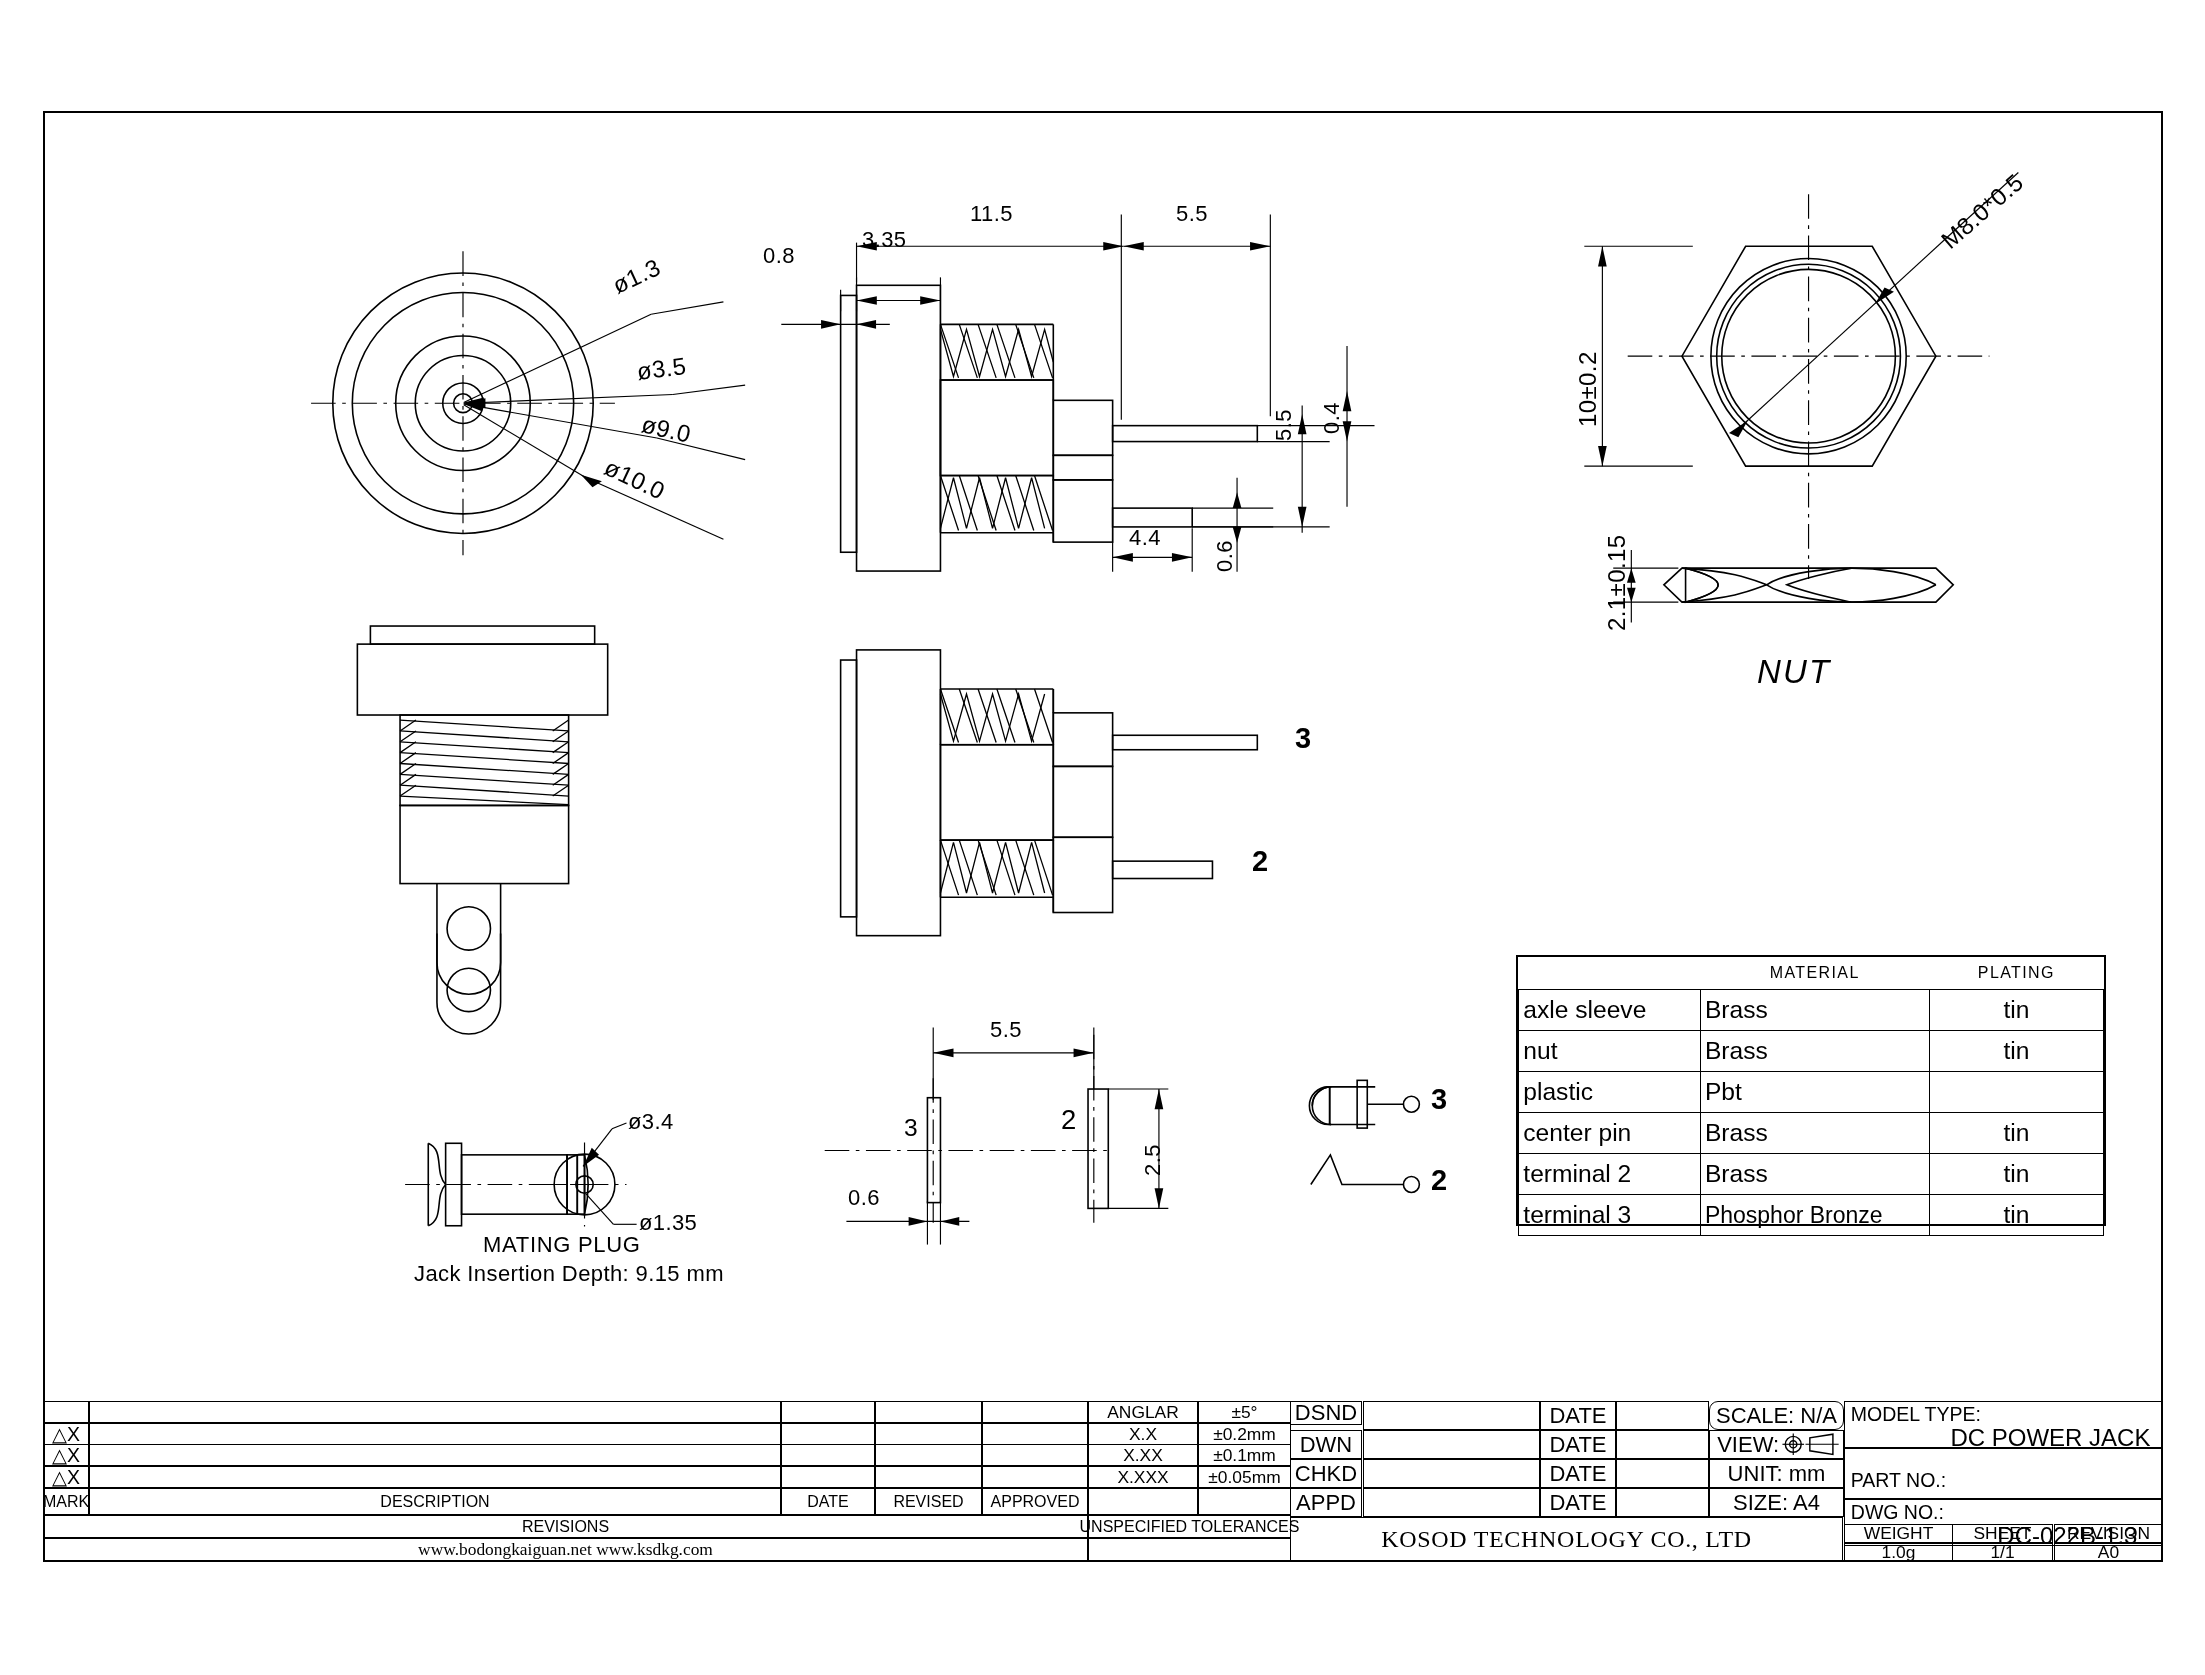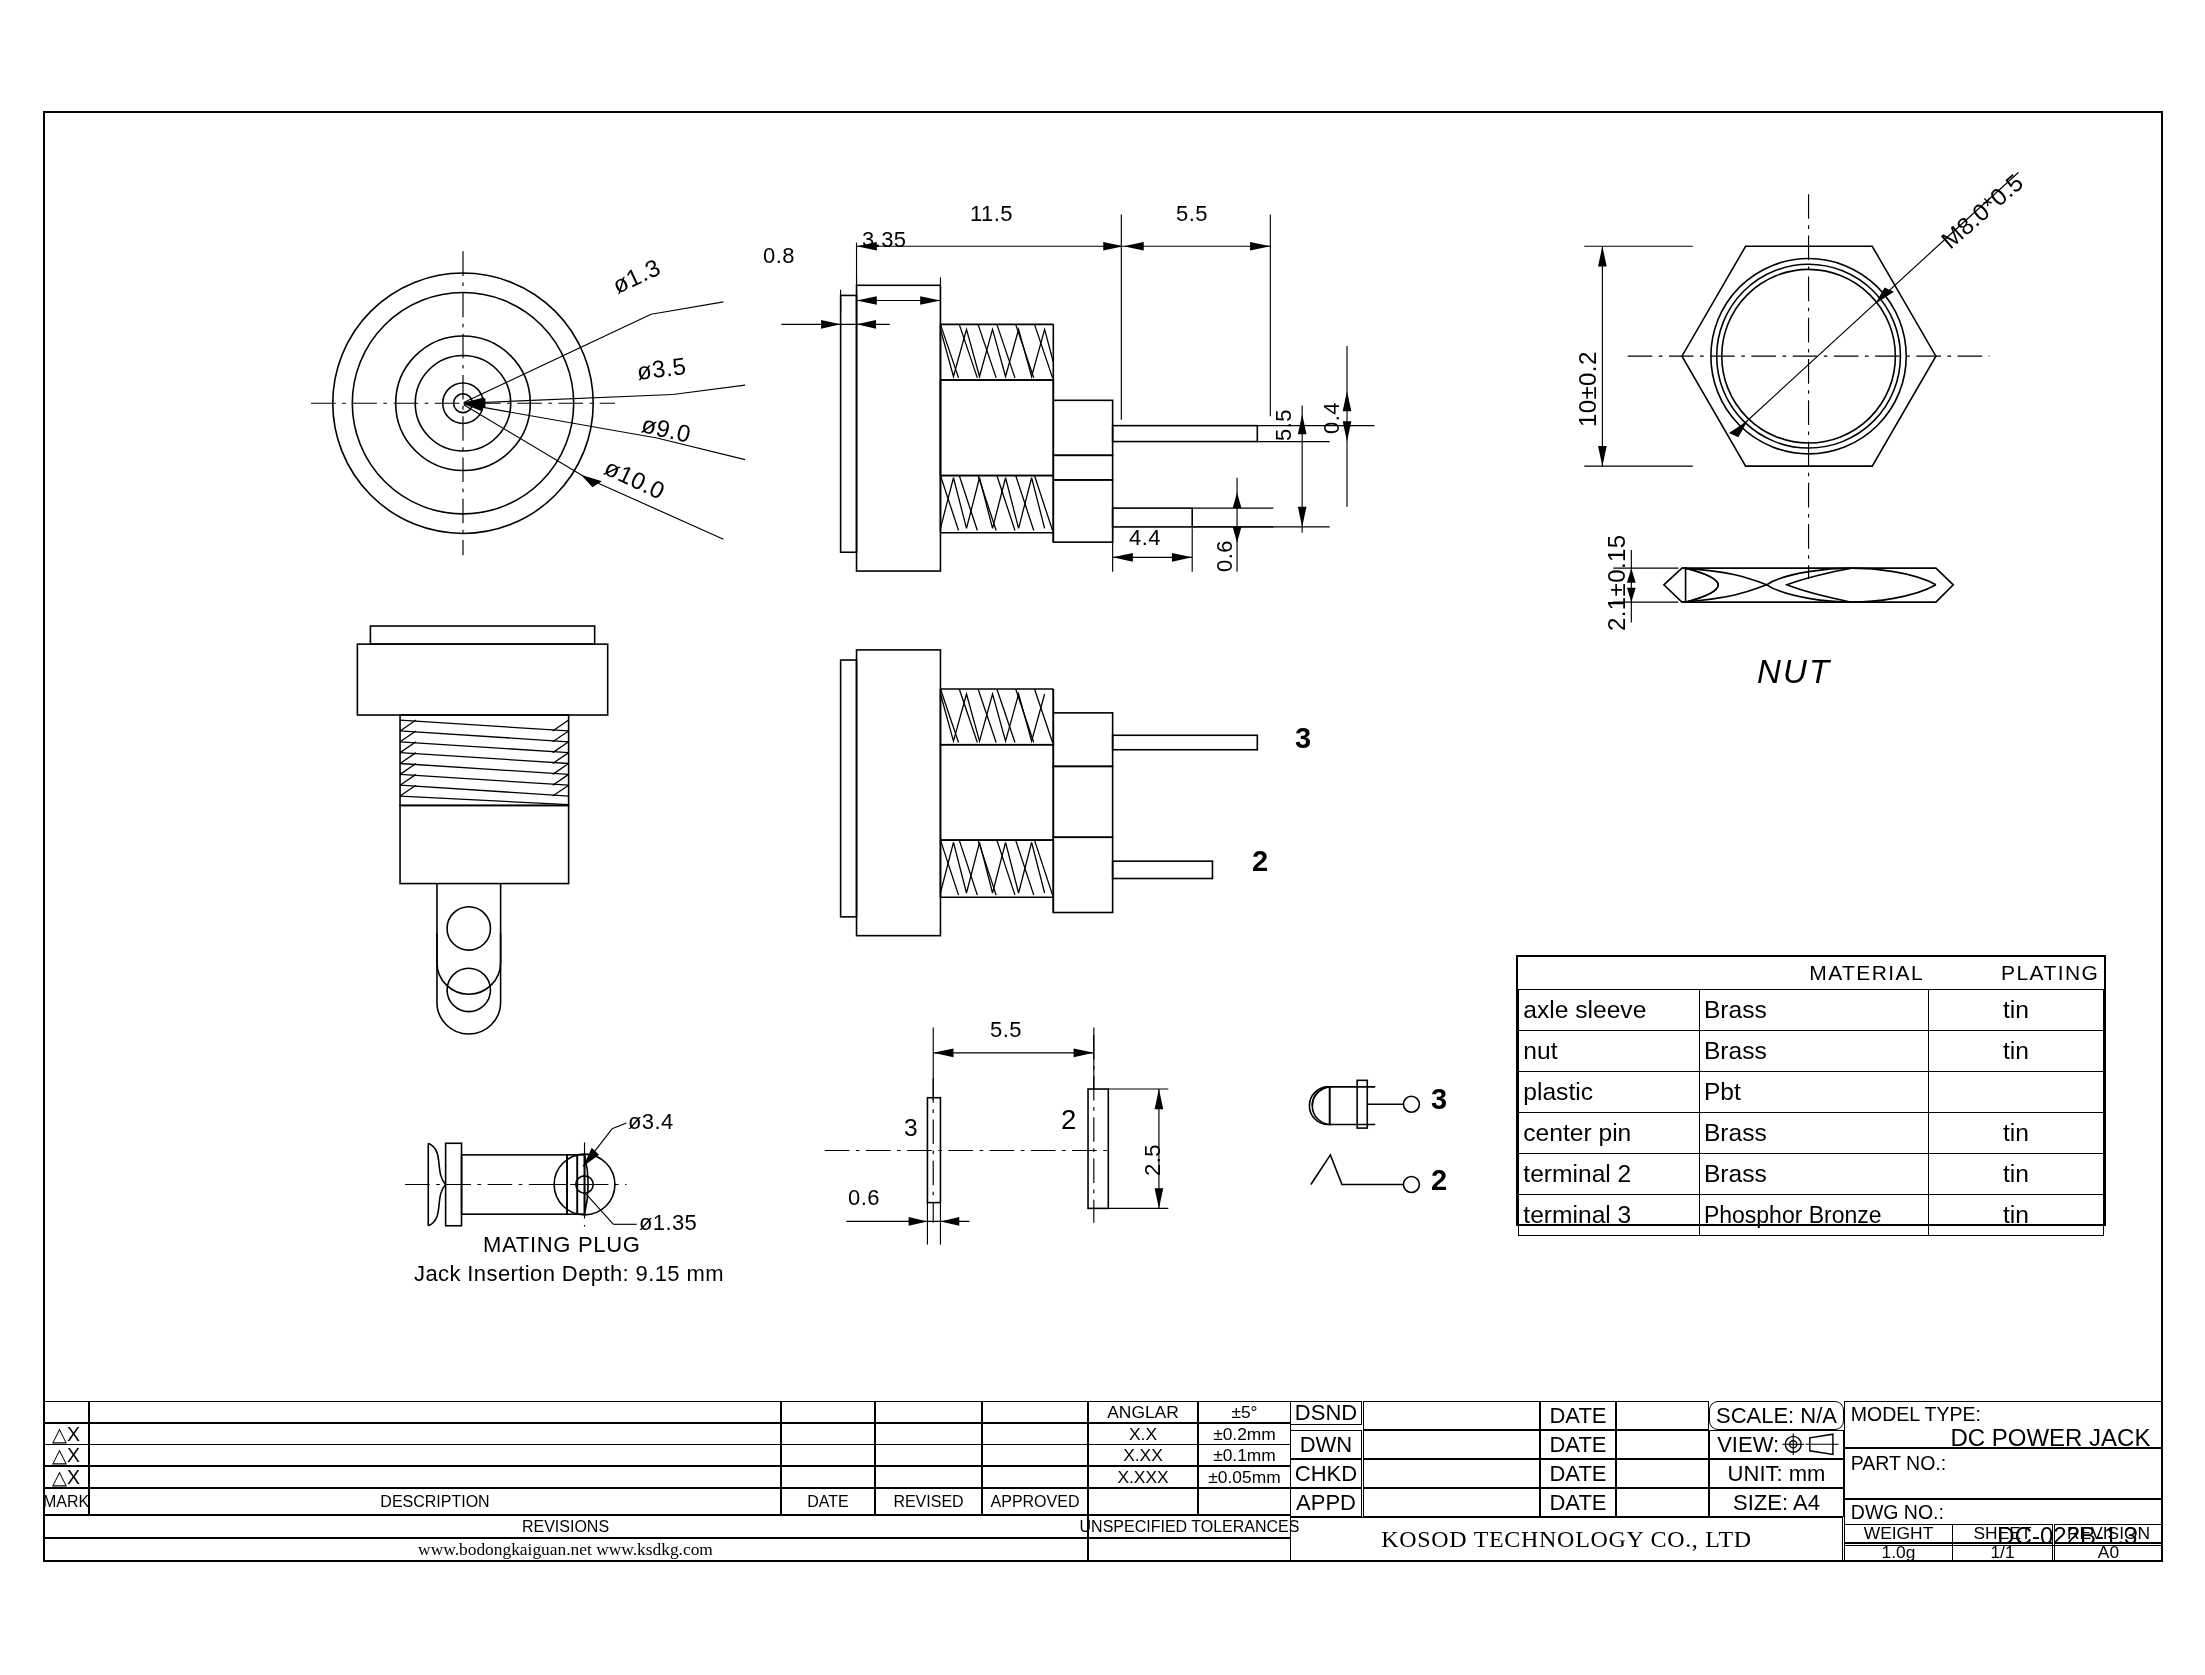--- a/index.html
+++ b/index.html
@@ -16,21 +16,21 @@
 
   
   .lbl{position:absolute;white-space:nowrap;font-family:"Liberation Sans", sans-serif;color:#000;line-height:1;}
   .dim{font-size:22px;letter-spacing:0.4px;}
   .num{font-size:29px;font-weight:bold;}
   .serif{font-family:"Liberation Serif", serif;}
 
   
   .mat-table{position:absolute;left:1518px;top:956px;width:586px;border-collapse:collapse;}
   .mat-table td{border:1.4px solid #000;height:40px;padding:0 4.3px;font-size:24.6px;font-family:"Liberation Sans",sans-serif;}
-  .mat-table tr.hdr td{border:none;border-bottom:1.4px solid #000;height:33px;font-size:21px;letter-spacing:1.4px;text-align:right;}
+  .mat-table tr.hdr td{border:none;border-bottom:1.4px solid #000;height:33px;font-size:16px;letter-spacing:1.4px;text-align:center;}
   .mat-table tr.hdr td.blank{border:none;border-bottom:1.4px solid #000;}
   .mat-outer{position:absolute;left:1516px;top:955px;width:590px;height:271px;border:2.2px solid #000;box-sizing:border-box;}
 
   
   .tb{position:absolute;box-sizing:border-box;}
   .tb-cell{position:absolute;box-sizing:border-box;border:1.4px solid #000;display:flex;align-items:center;justify-content:center;
             font-size:19.5px;font-family:"Liberation Sans",sans-serif;white-space:nowrap;}
   .tb-cell.left{justify-content:flex-start;padding-left:7.2px;}
   .tb-cell.s30{font-size:22px;}
   .tb-cell.s33{font-size:24px;}
@@ -468,21 +468,21 @@
     <div class="tb-cell" style="left:1573px;top:87px;width:93px;height:29px;"></div>
     <div class="tb-cell s30" style="left:1666px;top:87px;width:135px;height:29px;">SIZE: A4</div>
 
     <div class="tb-cell s33 serif" style="left:1247px;top:116px;width:553px;height:44px;font-family:'Liberation Serif',serif;letter-spacing:0.7px;">KOSOD TECHNOLOGY CO., LTD</div>
 
     <div class="tb-cell left" style="left:1801px;top:0px;width:319px;height:47px;display:block;padding:1.4px 0 0 5.8px;">
       <div style="font-size:19.5px;">MODEL TYPE:</div>
       <div style="font-size:24px;text-align:right;padding-right:11.6px;margin-top:-2.2px;">DC POWER JACK</div>
     </div>
     <div class="tb-cell left" style="left:1801px;top:47px;width:319px;height:51px;display:block;padding:2.9px 0 0 5.8px;">
-      <div style="font-size:19.5px;">PART NO.:</div>
+      <div style="font-size:19.5px;margin-top:17px;">PART NO.:</div>
       <div style="font-size:24px;text-align:right;padding-right:11.6px;"></div>
     </div>
     <div class="tb-cell left" style="left:1801px;top:98px;width:319px;height:47px;display:block;padding:1.4px 0 0 5.8px;">
       <div style="font-size:19.5px;">DWG NO.:</div>
       <div style="font-size:24px;text-align:right;padding-right:24.6px;margin-top:-2.2px;">DC-022B-1.3</div>
     </div>
     <div class="tb-cell s24" style="left:1801px;top:123px;width:109px;height:19px;">WEIGHT</div>
     <div class="tb-cell s24" style="left:1909px;top:123px;width:101px;height:19px;">SHEET</div>
     <div class="tb-cell s24" style="left:2011px;top:123px;width:109px;height:19px;">REVISION</div>
     <div class="tb-cell s24" style="left:1801px;top:142px;width:109px;height:18px;">1.0g</div>

